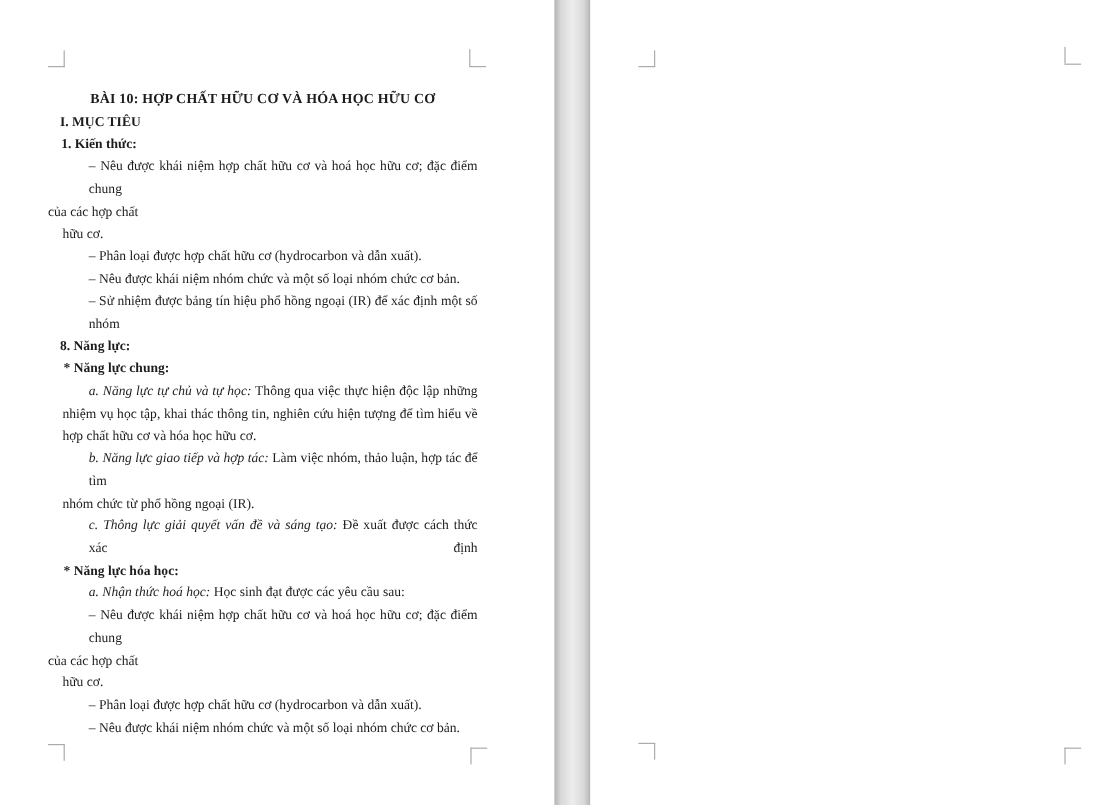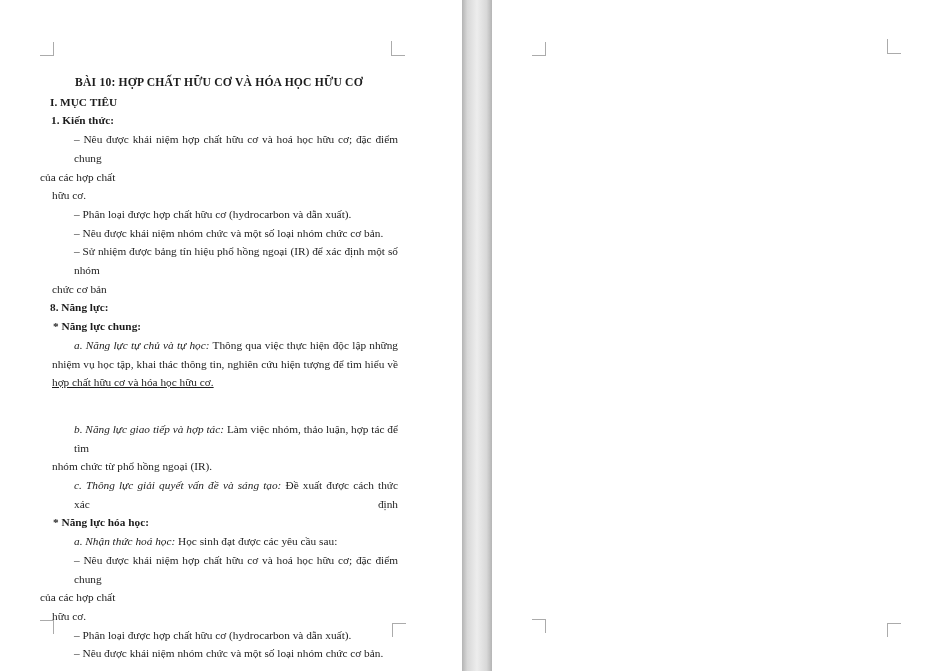--- a/index.html
+++ b/index.html
@@ -29,27 +29,26 @@
     <div class="text-area left" id="left-area">
         <div class="line center bold title">BÀI 10: HỢP CHẤT HỮU CƠ VÀ HÓA HỌC HỮU CƠ</div>
         <div class="line bold" style="padding-left: 10px;">I. MỤC TIÊU</div>
         <div class="line bold" style="padding-left: 11px;">1. Kiến thức:</div>
         <div class="line just" style="padding-left: 34px;">– Nêu được khái niệm hợp chất hữu cơ và hoá học hữu cơ; đặc điểm chung</div>
         <div class="line">của các hợp chất</div>
         <div class="line" style="padding-left: 12px;">hữu cơ.</div>
         <div class="line" style="padding-left: 34px;">– Phân loại được hợp chất hữu cơ (hydrocarbon và dẫn xuất).</div>
         <div class="line" style="padding-left: 34px;">– Nêu được khái niệm nhóm chức và một số loại nhóm chức cơ bản.</div>
         <div class="line just" style="padding-left: 34px;">– Sử nhiệm được bảng tín hiệu phổ hồng ngoại (IR) để xác định một số nhóm</div>
-        <div class="line" style="padding-left: 12px;">chức cơ bản</div>
         <div class="line bold" style="padding-left: 10px;">8. Năng lực:</div>
         <div class="line bold" style="padding-left: 13px;">* Năng lực chung:</div>
         <div class="line just" style="padding-left: 34px;"><span class="il">a. Năng lực tự chủ và tự học:</span> Thông qua việc thực hiện độc lập những</div>
         <div class="line just" style="padding-left: 12px;">nhiệm vụ học tập, khai thác thông tin, nghiên cứu hiện tượng để tìm hiểu về</div>
-        <div class="line" style="padding-left: 12px; text-decoration: underline;">hợp chất hữu cơ và hóa học hữu cơ.</div>
-        <div class="line just" style="padding-left: 34px; margin-top: 28px;"><span class="il">b. Năng lực giao tiếp và hợp tác:</span> Làm việc nhóm, thảo luận, hợp tác để tìm</div>
+        <div class="line" style="padding-left: 12px;">hợp chất hữu cơ và hóa học hữu cơ.</div>
+        <div class="line just" style="padding-left: 34px;"><span class="il">b. Năng lực giao tiếp và hợp tác:</span> Làm việc nhóm, thảo luận, hợp tác để tìm</div>
         <div class="line" style="padding-left: 12px;">nhóm chức từ phổ hồng ngoại (IR).</div>
         <div class="line just" style="padding-left: 34px;"><span class="il">c. Thông lực giải quyết vấn đề và sáng tạo:</span> Đề xuất được cách thức xác định</div>
         <div class="line bold" style="padding-left: 13px;">* Năng lực hóa học:</div>
         <div class="line" style="padding-left: 34px;"><span class="il">a. Nhận thức hoá học:</span> Học sinh đạt được các yêu cầu sau:</div>
         <div class="line just" style="padding-left: 34px;">– Nêu được khái niệm hợp chất hữu cơ và hoá học hữu cơ; đặc điểm chung</div>
         <div class="line">của các hợp chất</div>
         <div class="line" style="padding-left: 12px;">hữu cơ.</div>
         <div class="line" style="padding-left: 34px;">– Phân loại được hợp chất hữu cơ (hydrocarbon và dẫn xuất).</div>
         <div class="line" style="padding-left: 34px;">– Nêu được khái niệm nhóm chức và một số loại nhóm chức cơ bản.</div>
       </div>

